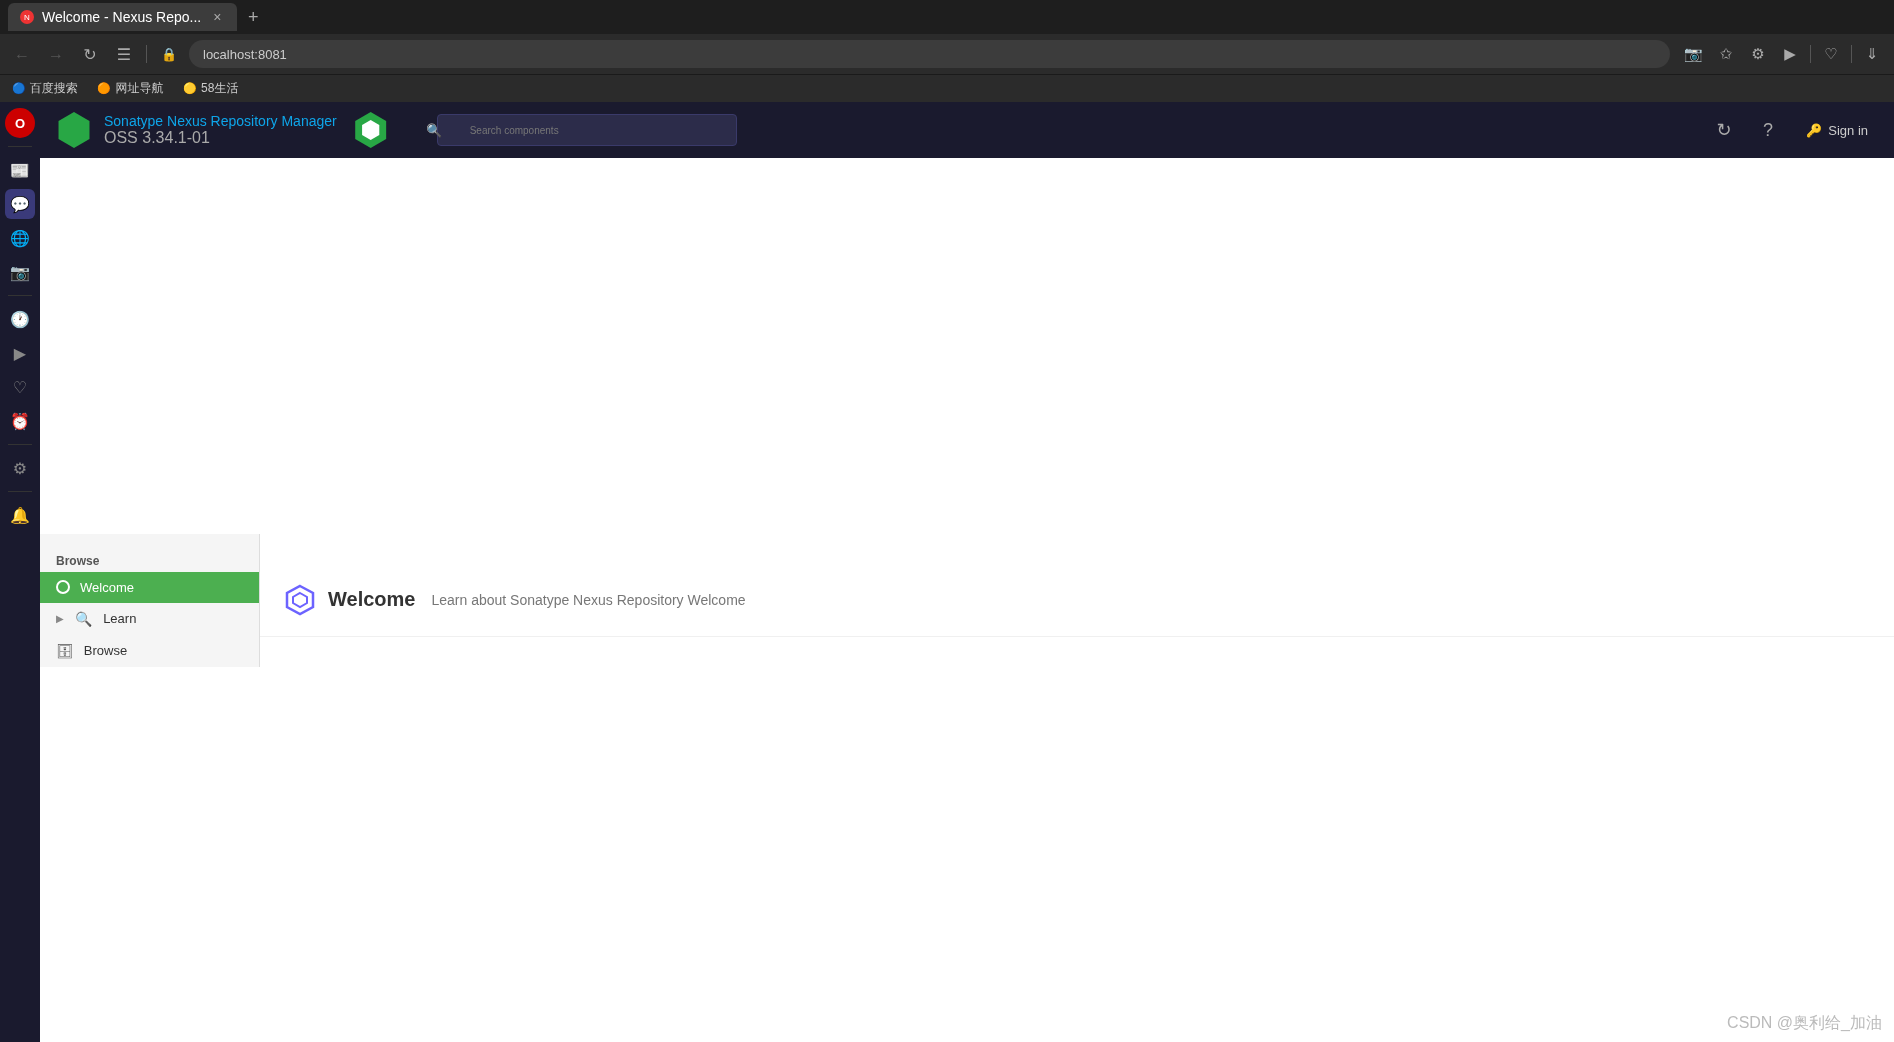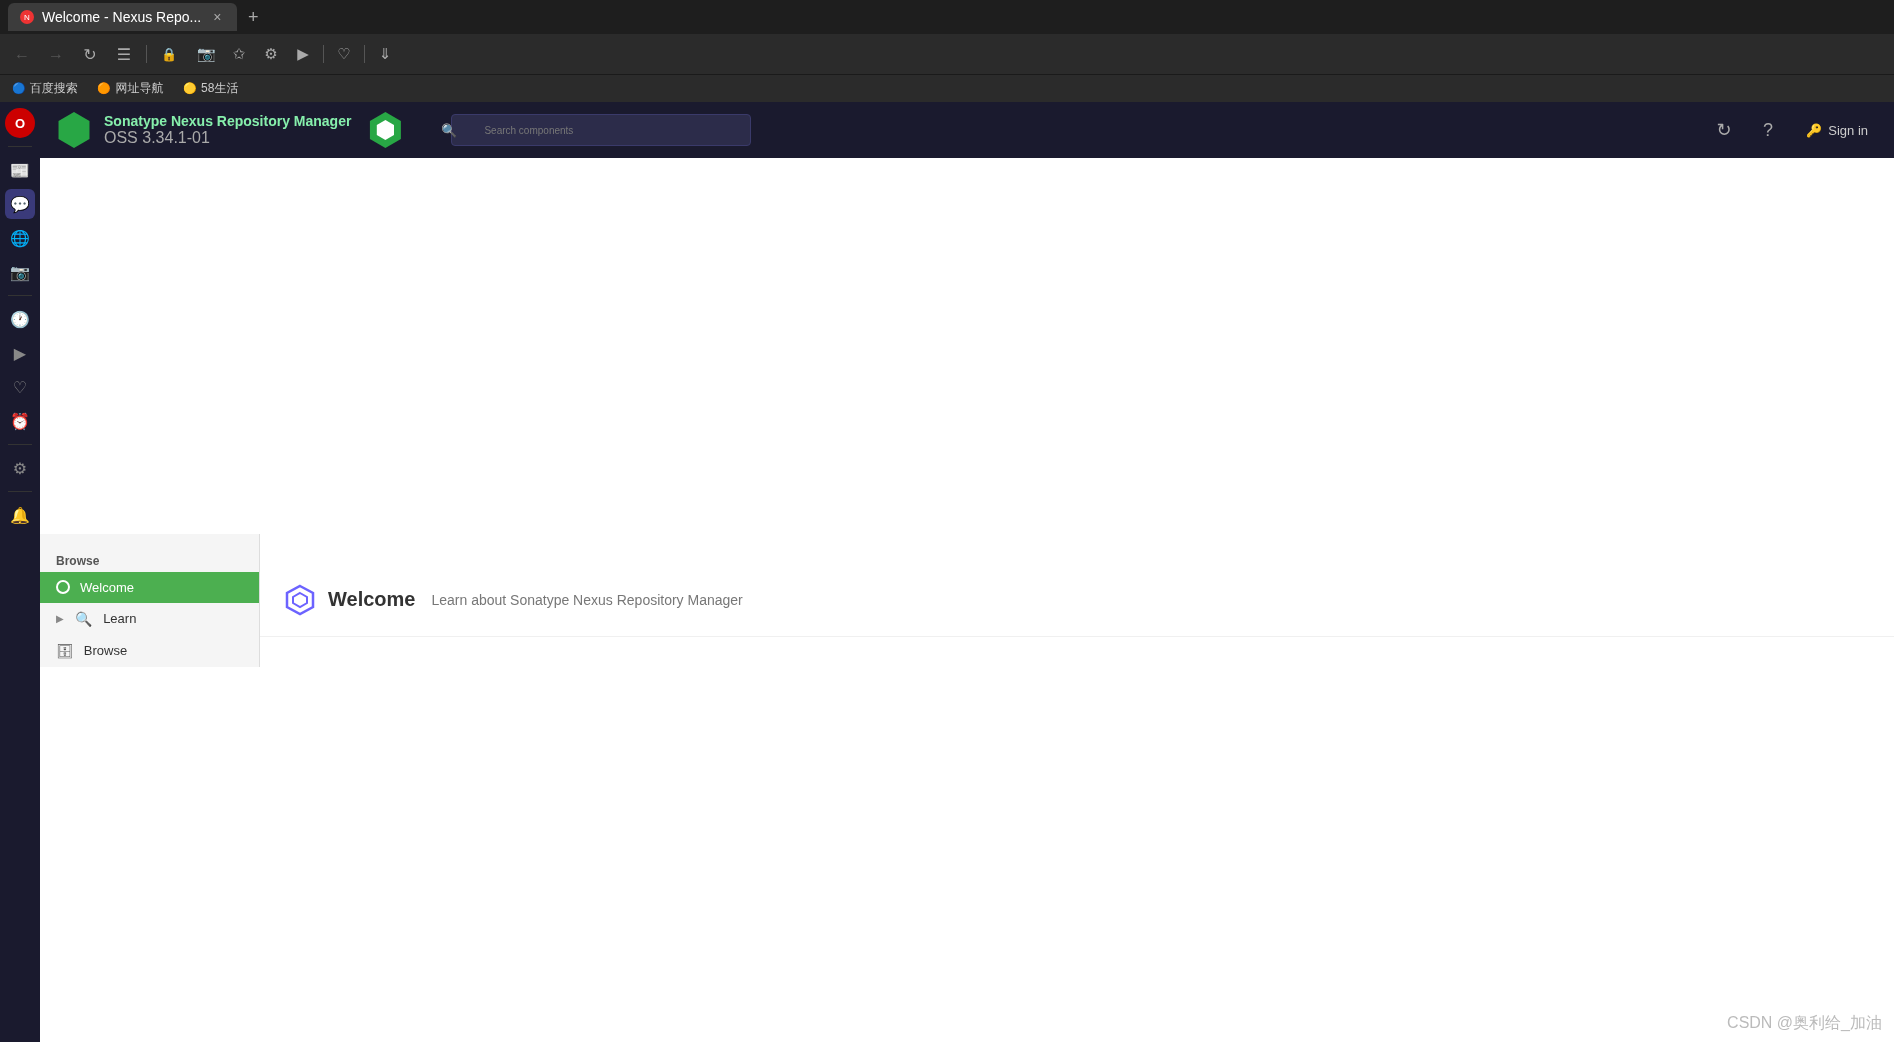--- a/index.html
+++ b/index.html
@@ -32,21 +32,21 @@
 
     
     .opera-sidebar { width: 40px; background: #1a1a2e; display: flex; flex-direction: column; align-items: center; padding: 6px 0; gap: 4px; flex-shrink: 0; }
     .opera-icon { width: 30px; height: 30px; display: flex; align-items: center; justify-content: center; border-radius: 6px; cursor: pointer; color: #888; font-size: 16px; }
     .opera-icon.active { background: #3a3a7a; color: #4fc; }
     .opera-divider { width: 24px; height: 1px; background: #333; margin: 4px 0; }
 
     
     .app-topbar { display: flex; align-items: center; height: 56px; background: #1a1a2e; padding: 0 16px; gap: 12px; flex-shrink: 0; position: fixed; top: 102px; left: 40px; right: 0; z-index: 10; }
     .app-title-block { flex-shrink: 0; }
-    .app-title { color: #86efac; font-size: 14px; font-weight: 700; }
+    .app-title { color: #0ea5e9; font-size: 14px; font-weight: 400; }
     .app-subtitle { color: #aaa; font-size: 16px; }
     .app-search { flex: 0 0 300px; margin-left: 16px; position: relative; }
     .app-search input { width: 100%; background: #2c2c4a; border: 1px solid #3a3a6a; border-radius: 4px; height: 32px; padding: 0 12px 0 32px; color: #ccc; font-size: 10px; outline: none; margin-left: 20px; }
     .app-search input::placeholder { color: #777; }
     .app-search-icon { position: absolute; left: 10px; top: 50%; transform: translateY(-50%); color: #777; font-size: 13px; }
     .app-topbar-spacer { flex: 1; }
     .topbar-btn { width: 32px; height: 32px; display: flex; align-items: center; justify-content: center; color: #aaa; cursor: pointer; border-radius: 4px; font-size: 18px; }
     .signin-btn { display: flex; align-items: center; gap: 6px; background: transparent; border: none; color: #ccc; font-size: 13px; cursor: pointer; padding: 6px 10px; border-radius: 4px; }
 
     
@@ -87,20 +87,21 @@
     <div class="new-tab-btn">+</div>
   </div>
 
   <div class="address-bar-row">
     <div class="nav-btn disabled">←</div>
     <div class="nav-btn disabled">→</div>
     <div class="nav-btn">↻</div>
     <div class="nav-btn">☰</div>
     <div class="divider-v"></div>
     <div class="nav-btn" style="font-size:13px;">🔒</div>
+    <input class="address-input" value="localhost:8081" readonly="" style="">
     <div class="browser-actions">
       <div class="browser-action-btn">📷</div>
       <div class="browser-action-btn">✩</div>
       <div class="browser-action-btn">⚙</div>
       <div class="browser-action-btn">▶</div>
       <div class="divider-v"></div>
       <div class="browser-action-btn">♡</div>
       <div class="divider-v"></div>
       <div class="browser-action-btn">⇓</div>
     </div>
@@ -195,20 +196,20 @@
       <div class="content-area">
         <div class="content-header">
 
           <div style="width:32px; height:32px; position:relative; flex-shrink:0;">
             <svg width="32" height="32" viewBox="0 0 32 32">
               <polygon points="16,2 29,9 29,23 16,30 3,23 3,9" fill="none" stroke="#6c63ff" stroke-width="2.5"></polygon>
               <polygon points="16,9 23,13 23,19 16,23 9,19 9,13" fill="none" stroke="#6c63ff" stroke-width="2"></polygon>
             </svg>
           </div>
           <span class="content-title">Welcome</span>
-          <span class="content-subtitle">Learn about Sonatype Nexus Repository Manager</span>
+          <span class="content-subtitle">Learn about Sonatype Nexus Repository Welcome</span>
         </div>
       </div>
     </div>
   </div>
 </div>
 
 <div class="watermark">CSDN @奥利给_加油</div>
 
 </body></html>

